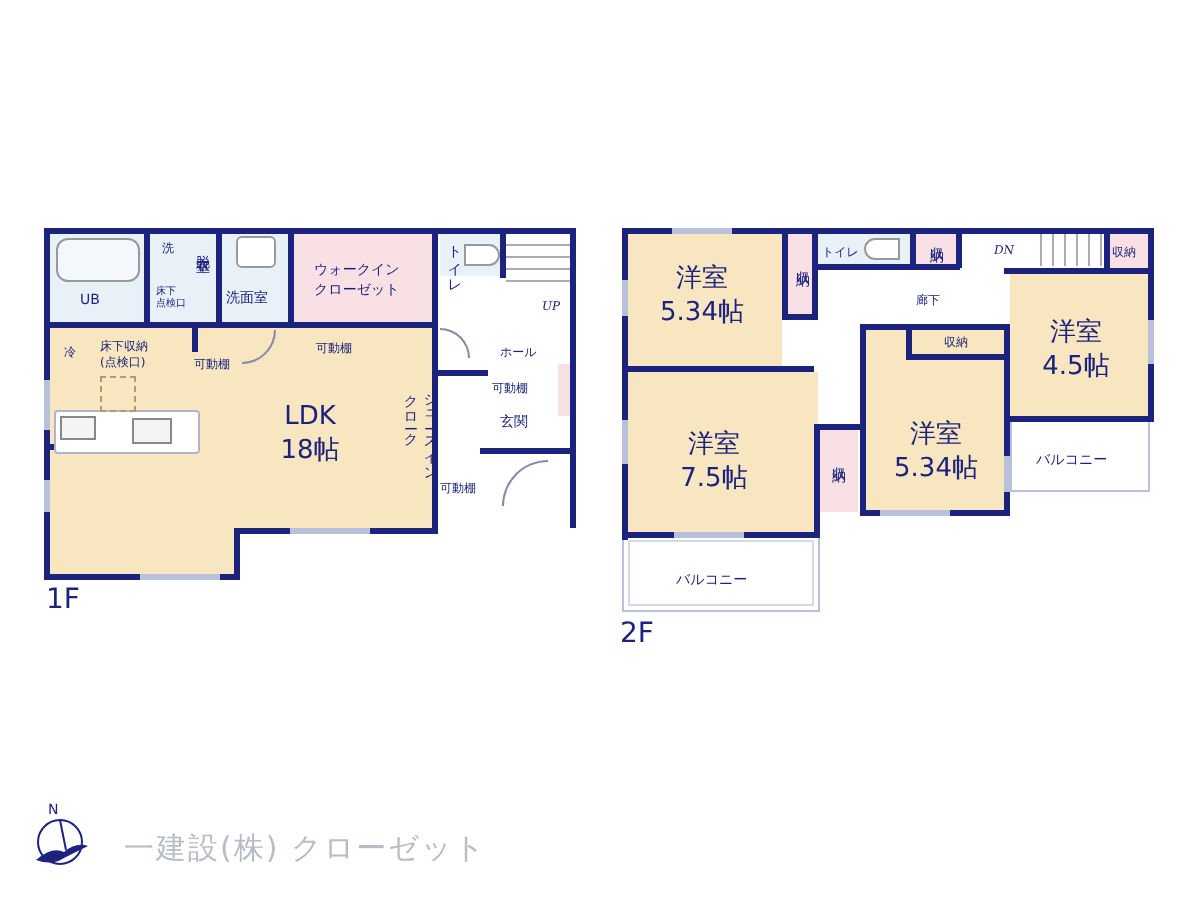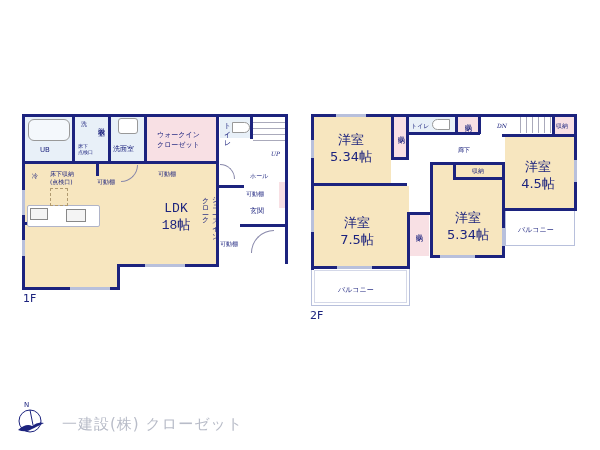--- a/index.html
+++ b/index.html
@@ -8,21 +8,21 @@
   .room{position:absolute;box-sizing:border-box;}
   .wall{position:absolute;background:#1c237e;}
   .win{position:absolute;background:#b8c0dc;}
   .lbl{position:absolute;color:#1c237e;white-space:nowrap;}
   .big{font-size:13px;text-align:center;line-height:17px;}
   .sm{font-size:7px;}
   .xs{font-size:6px;}
   .vert{writing-mode:vertical-rl;font-size:7px;letter-spacing:1px;}
   .dash{position:absolute;border:1px dashed #b09a70;}
   .door{position:absolute;border:1px solid #8888aa;border-radius:0 100% 0 0;border-left:none;border-bottom:none;}
-  .floor-label{position:absolute;font-size:11px;color:#1c237e;}
+  .floor-label{position:absolute;font-size:14px;color:#1c237e;}
   .company{position:absolute;left:62px;top:415px;font-size:15px;color:#b8bcc8;letter-spacing:1px;}
 </style>
 </head>
 <body>
 
 <div>
 
   <div class="room" style="left:24px;top:116px;width:48px;height:45px;background:#e8f0f8;"></div>
   <div class="room" style="left:74px;top:116px;width:35px;height:45px;background:#e8f0f8;"></div>
   <div class="room" style="left:110px;top:116px;width:34px;height:45px;background:#e8f0f8;"></div>
@@ -65,21 +65,21 @@
   <div class="abs" style="left:232px;top:122px;width:16px;height:9px;border:1px solid #999;border-radius:0 6px 6px 0;background:#fff;"></div>
   <div class="abs" style="left:118px;top:118px;width:18px;height:14px;border:1px solid #999;border-radius:3px;background:#fff;"></div>
 
   <div class="abs" style="left:253px;top:117px;width:32px;height:28px;background:repeating-linear-gradient(180deg,#fff 0 5px,#aab 5px 6px);"></div>
   <div class="dash" style="left:50px;top:188px;width:16px;height:16px;"></div>
 
   <div class="door" style="left:121px;top:165px;width:16px;height:16px;transform:scaleY(-1);"></div>
   <div class="door" style="left:220px;top:164px;width:14px;height:14px;"></div>
   <div class="door" style="left:251px;top:230px;width:22px;height:22px;transform:scaleX(-1);"></div>
 
-  <div class="lbl big" style="left:151px;top:200px;width:50px;font-family:Liberation Mono, monospace;">
+  <div class="lbl big" style="left:130px;top:200px;width:50px;">
     <div>LDK</div>
     <div>18帖</div>
   </div>
   <div class="lbl sm" style="left:40px;top:146px;">UB</div>
   <div class="lbl xs" style="left:81px;top:120px;">洗</div>
   <div class="lbl xs" style="left:78px;top:143px;white-space:pre;line-height:6px;font-size:5px;">床下
 点検口</div>
   <div class="lbl vert" style="left:96px;top:122px;">脱衣室</div>
   <div class="lbl sm" style="left:113px;top:144px;">洗面室</div>
   <div class="lbl sm" style="left:157px;top:130px;white-space:pre;line-height:10px;text-align:center;">ウォークイン

